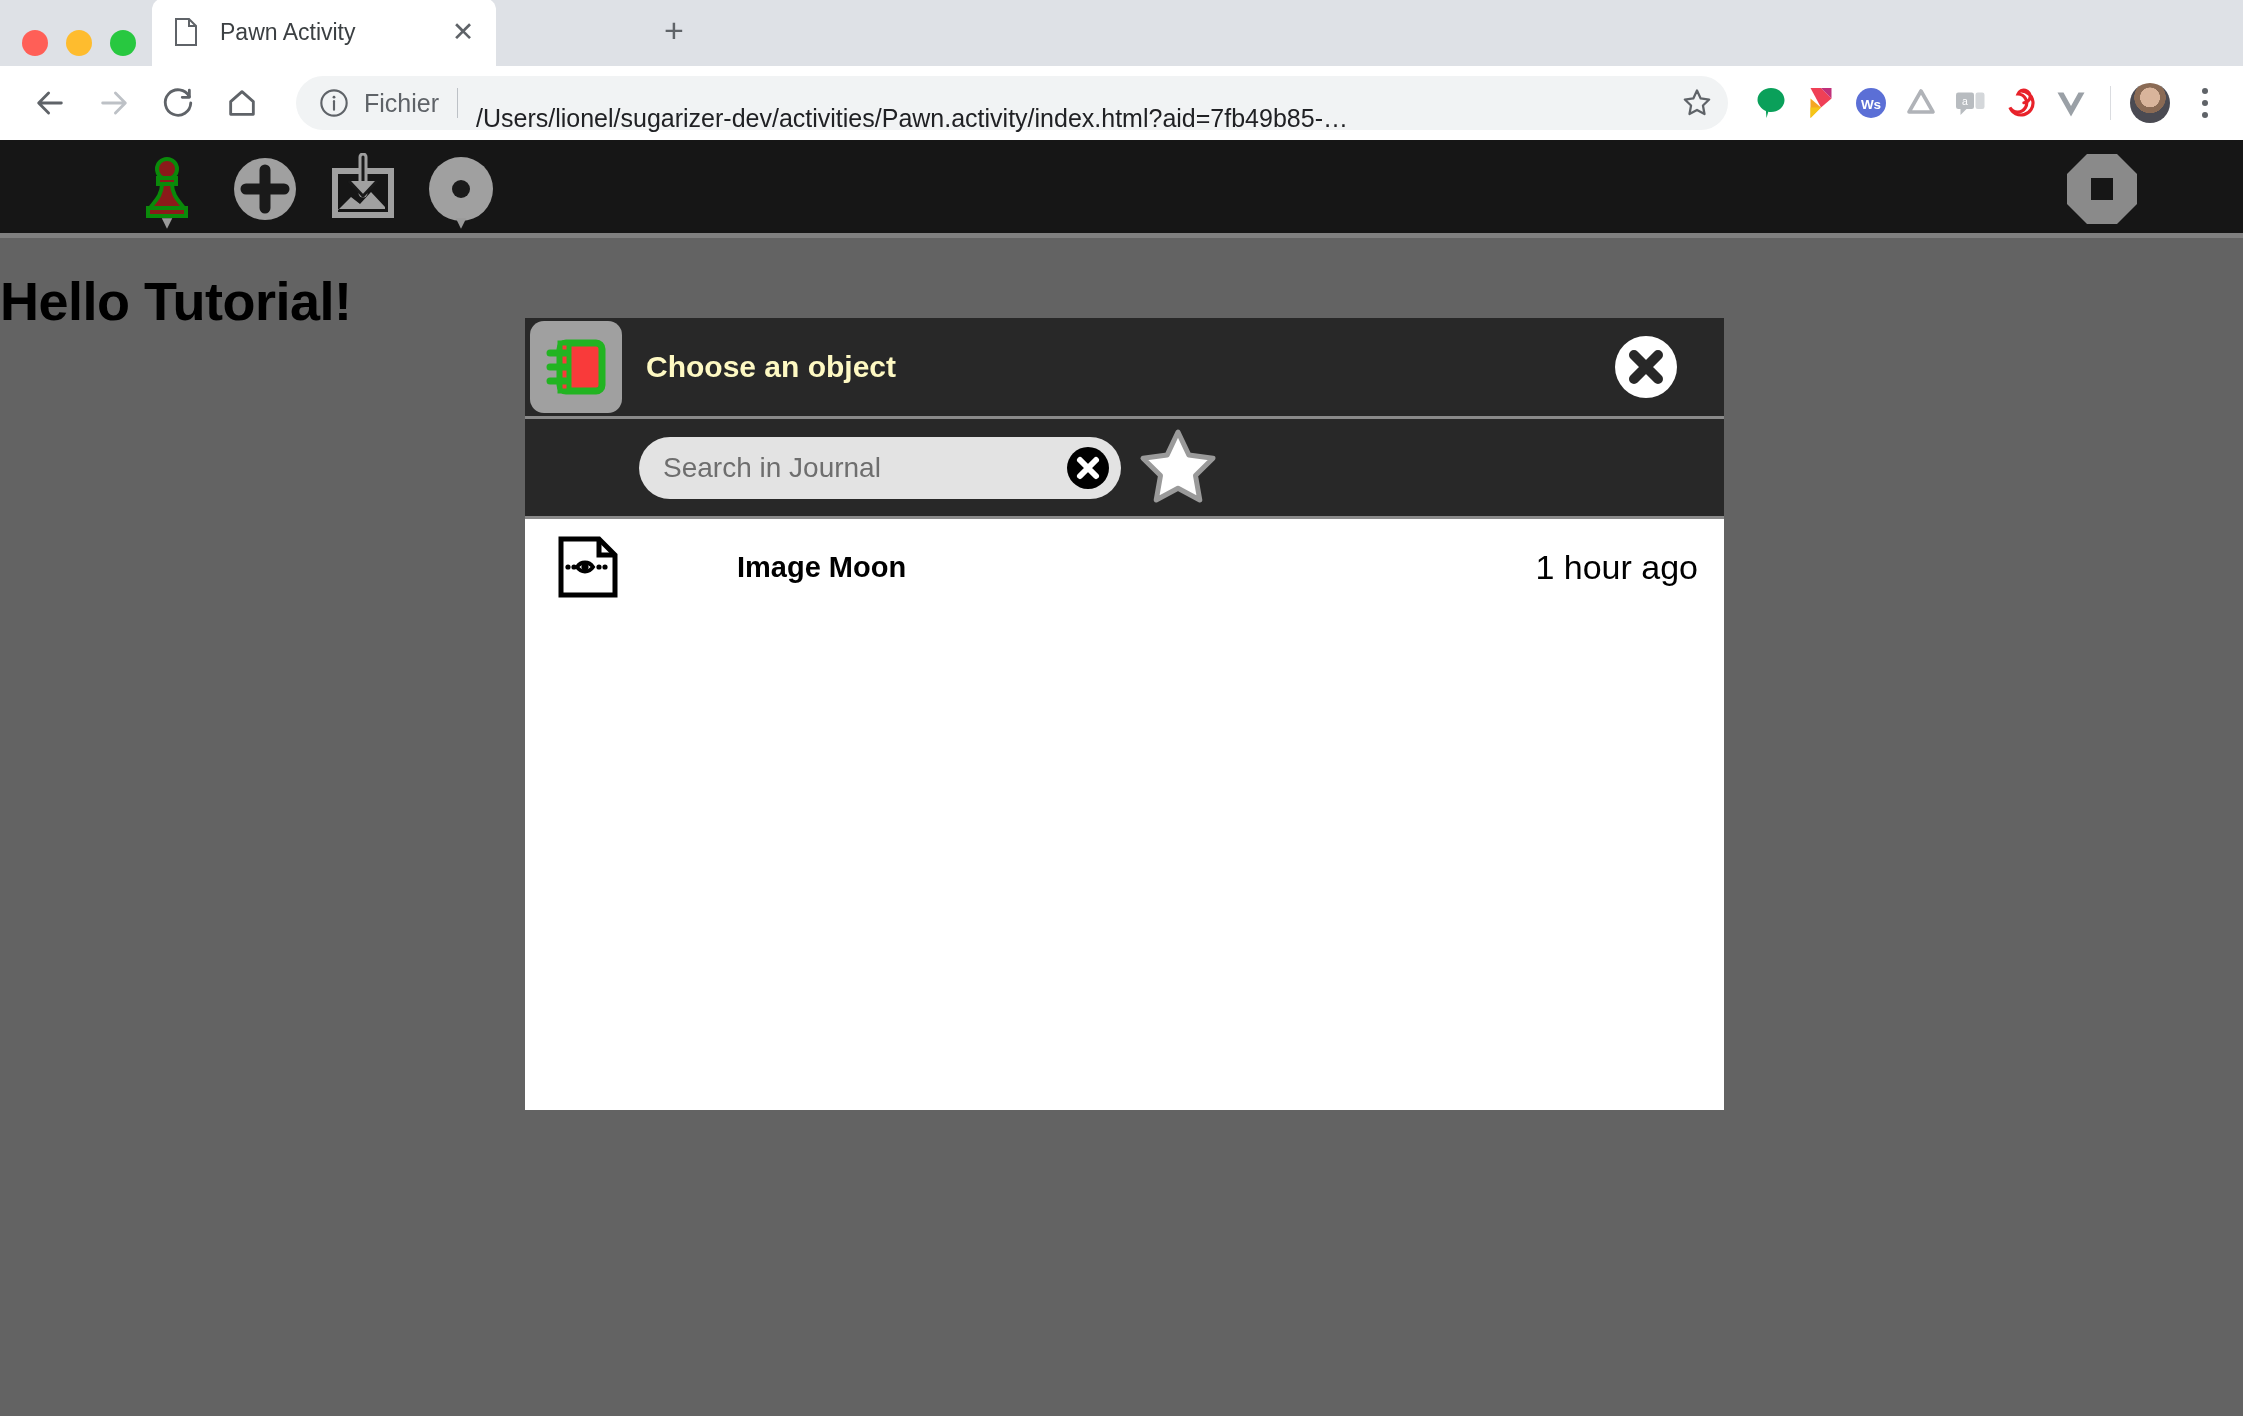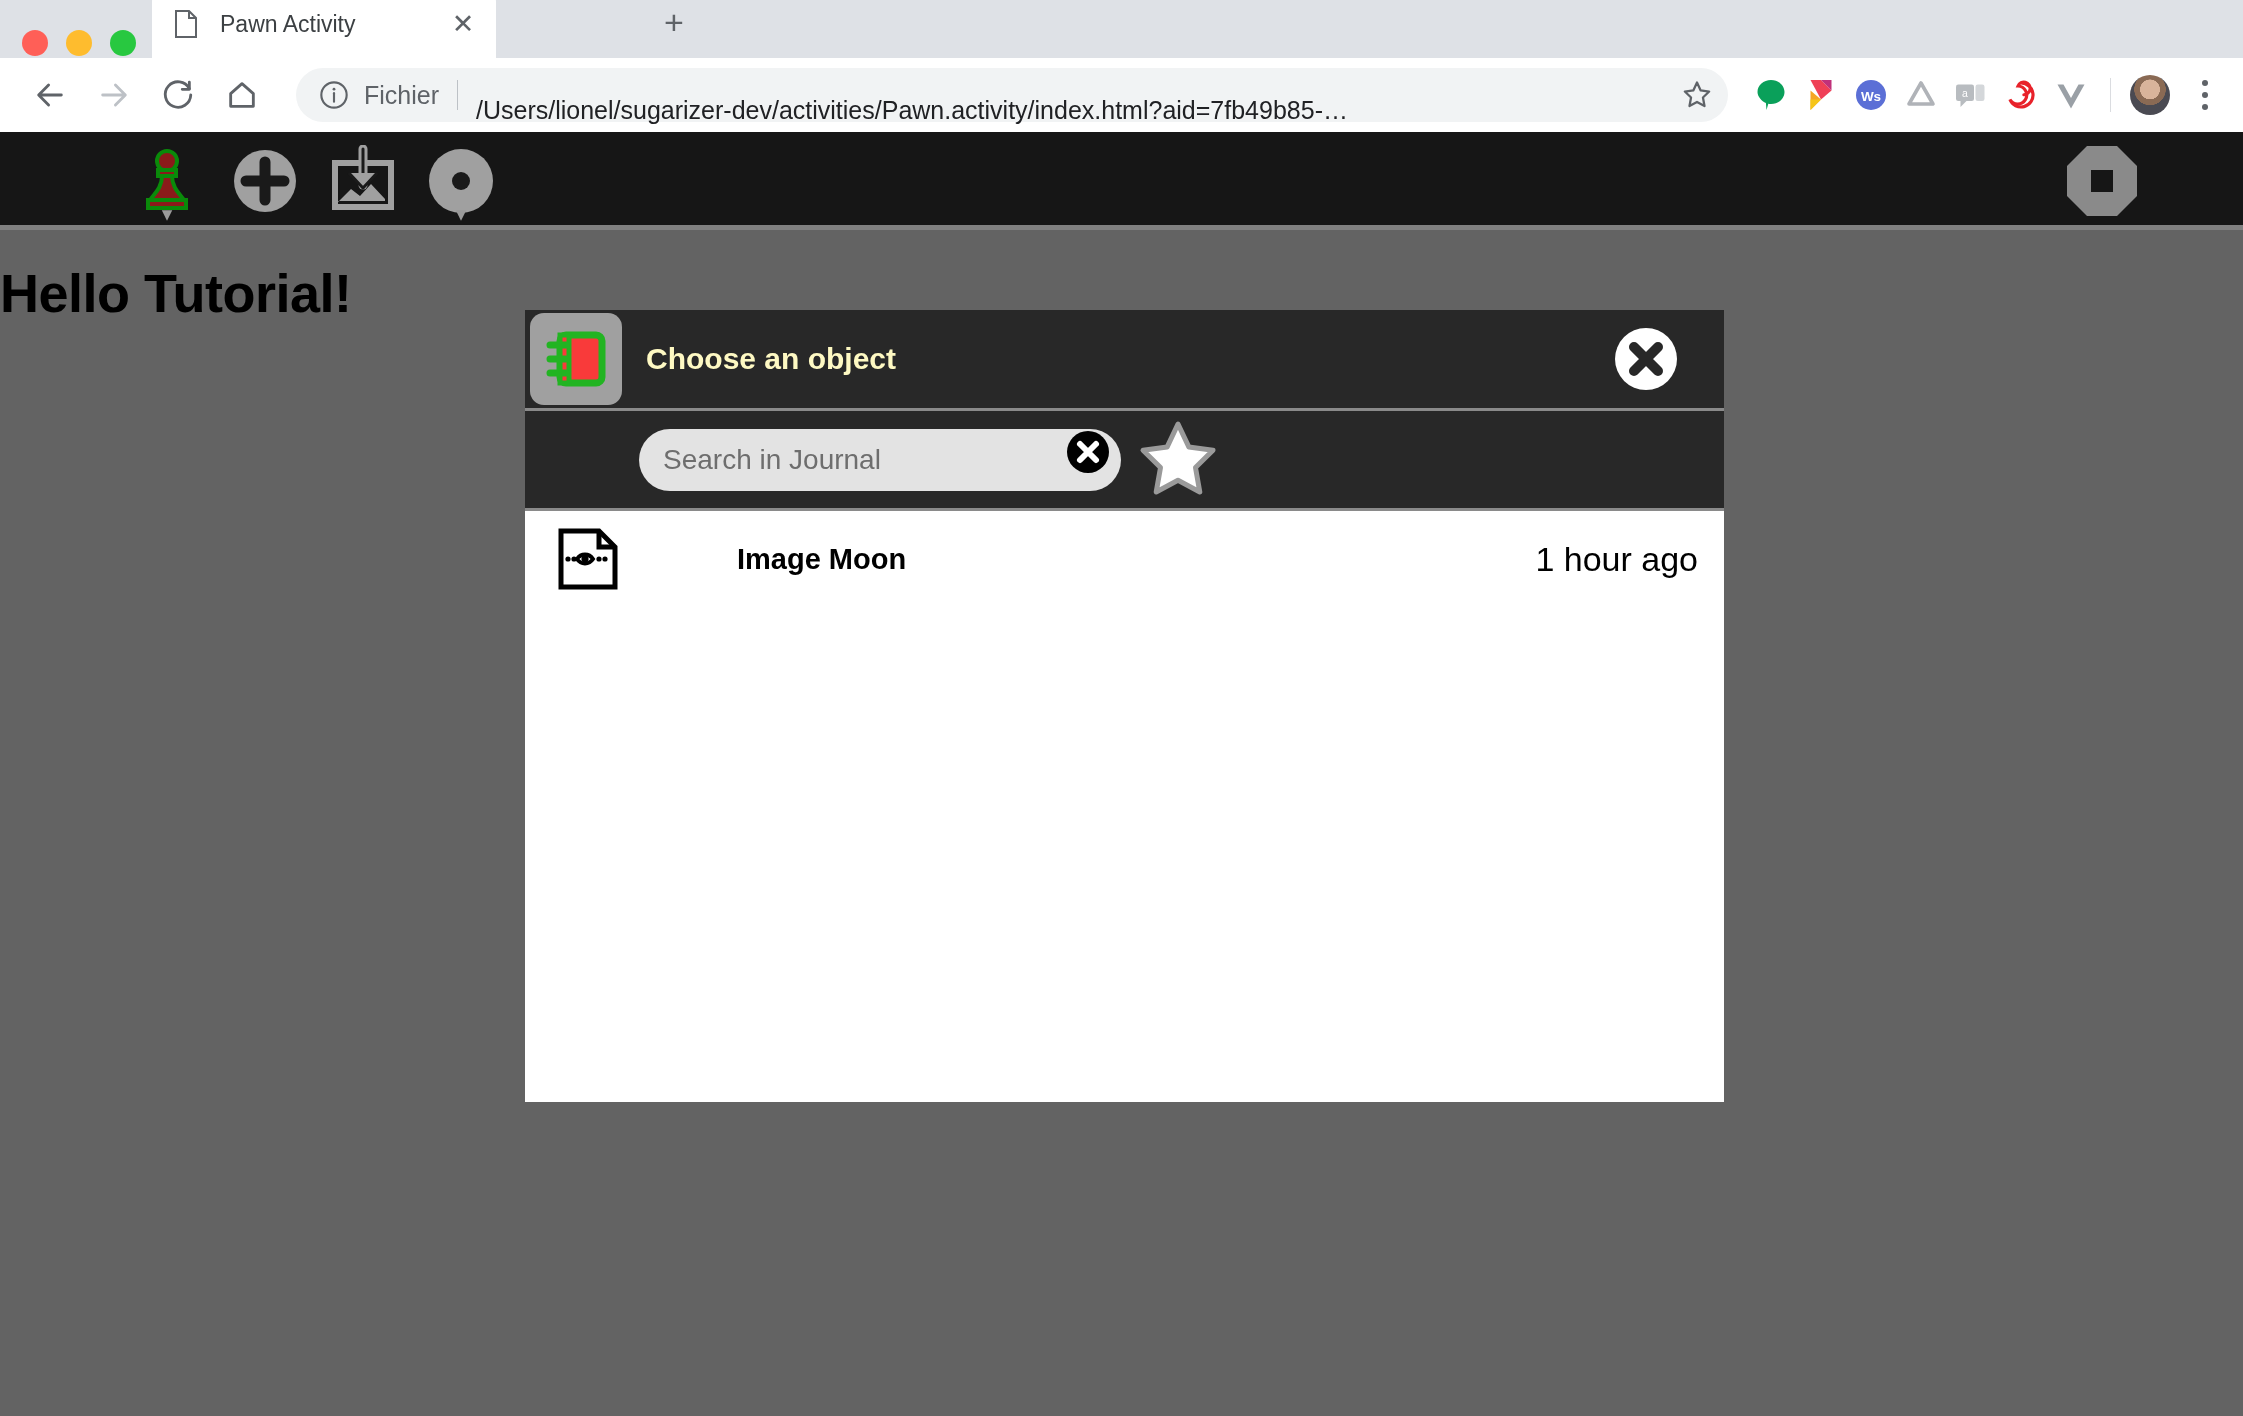--- a/index.html
+++ b/index.html
@@ -5,21 +5,21 @@
   * { box-sizing: border-box; margin: 0; padding: 0; }
   html, body {
     width: 2243px; height: 1416px;
     font-family: "Liberation Sans", sans-serif;
     overflow: hidden;
     background: #636363;
   }
 
   
   .browser-tabbar {
-    height: 58px;
+    height: 66px;
     background: #dee1e6;
     display: flex;
     align-items: flex-end;
     padding-left: 18px;
     position: relative;
   }
   .traffic-lights {
     display: flex;
     gap: 18px;
     align-items: center;
@@ -224,20 +224,21 @@
     border-bottom: 3px solid #8a8a8a;
     flex: 0 0 auto;
     padding-left: 114px;
   }
   .search-field {
     width: 482px;
     height: 62px;
     background: #e3e3e3;
     border-radius: 31px;
     display: flex;
+    align-items: center;
     padding: 0 10px 0 24px;
     position: relative;
     flex: 0 0 auto;
     gap: 35px;
   }
   .search-input {
     flex: 1;
     border: none;
     outline: none;
     background: transparent;

